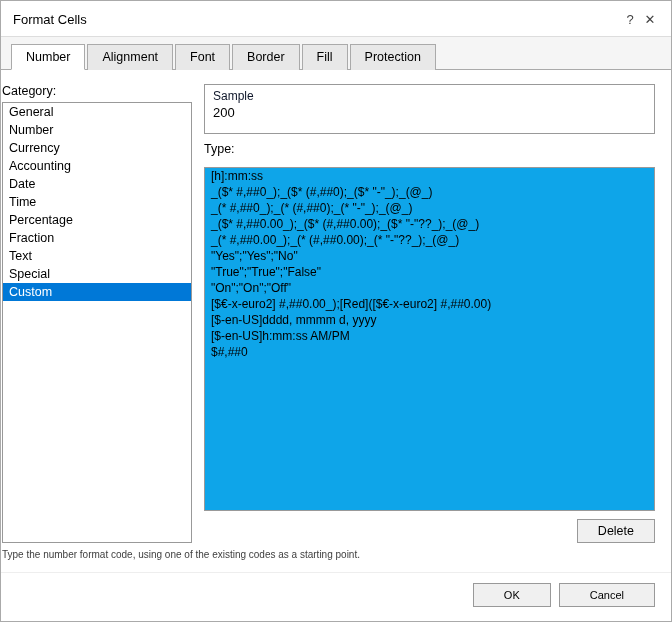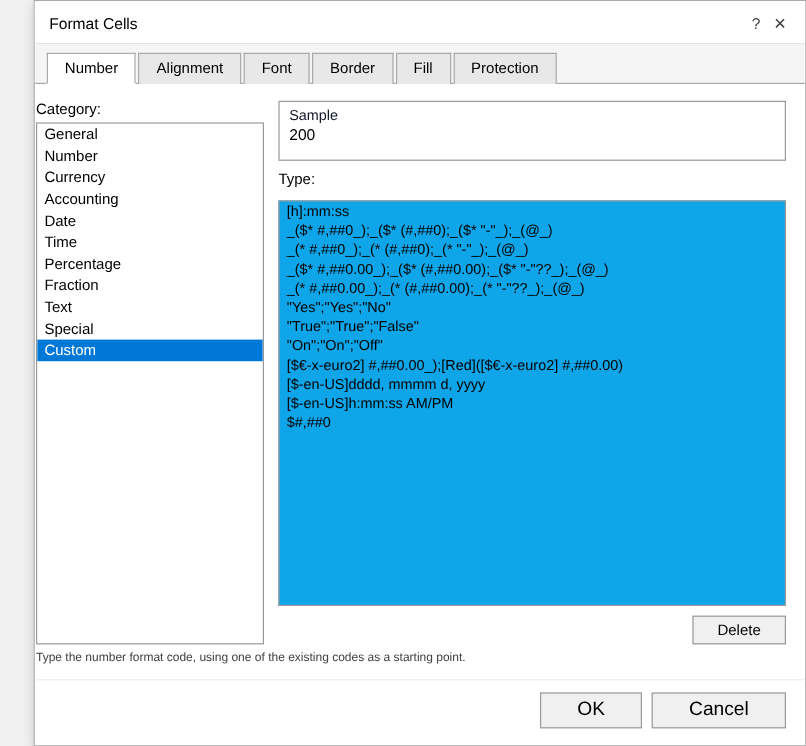--- a/index.html
+++ b/index.html
@@ -13,21 +13,20 @@
       min-height: 100vh;
     }
     .dialog {
       background: #fff;
       border: 1px solid #aaa;
       box-shadow: 3px 3px 10px rgba(0,0,0,0.3);
       width: 672px;
       min-height: 622px;
       display: flex;
       flex-direction: column;
-      margin-left: 28px;
     }
     .title-bar {
       background: #fff;
       border-bottom: 1px solid #ddd;
       display: flex;
       align-items: center;
       justify-content: space-between;
       padding: 8px 12px 6px 12px;
       height: 36px;
     }
@@ -226,21 +225,21 @@
       padding: 10px 16px 14px 16px;
       gap: 8px;
       border-top: 1px solid #eee;
       margin-top: auto;
     }
     .footer-btn {
       padding: 5px 30px;
       border: 1px solid #999;
       background: #f0f0f0;
       cursor: pointer;
-      font-size: 16px;
+      font-size: 11px;
     }
     .footer-btn.primary {
       background: #f0f0f0;
     }
   </style>
 </head>
 <body>
 
 <div class="dialog">
 

